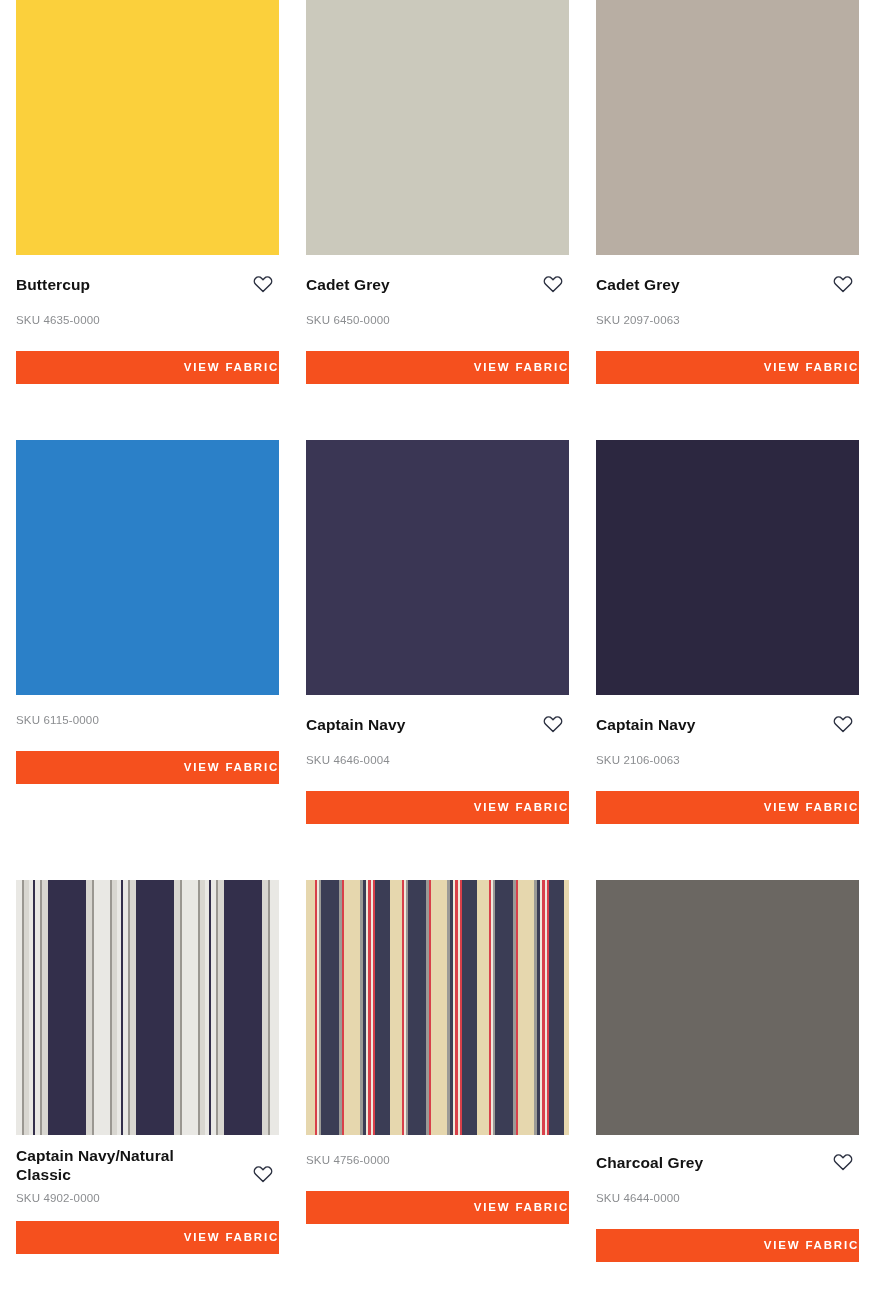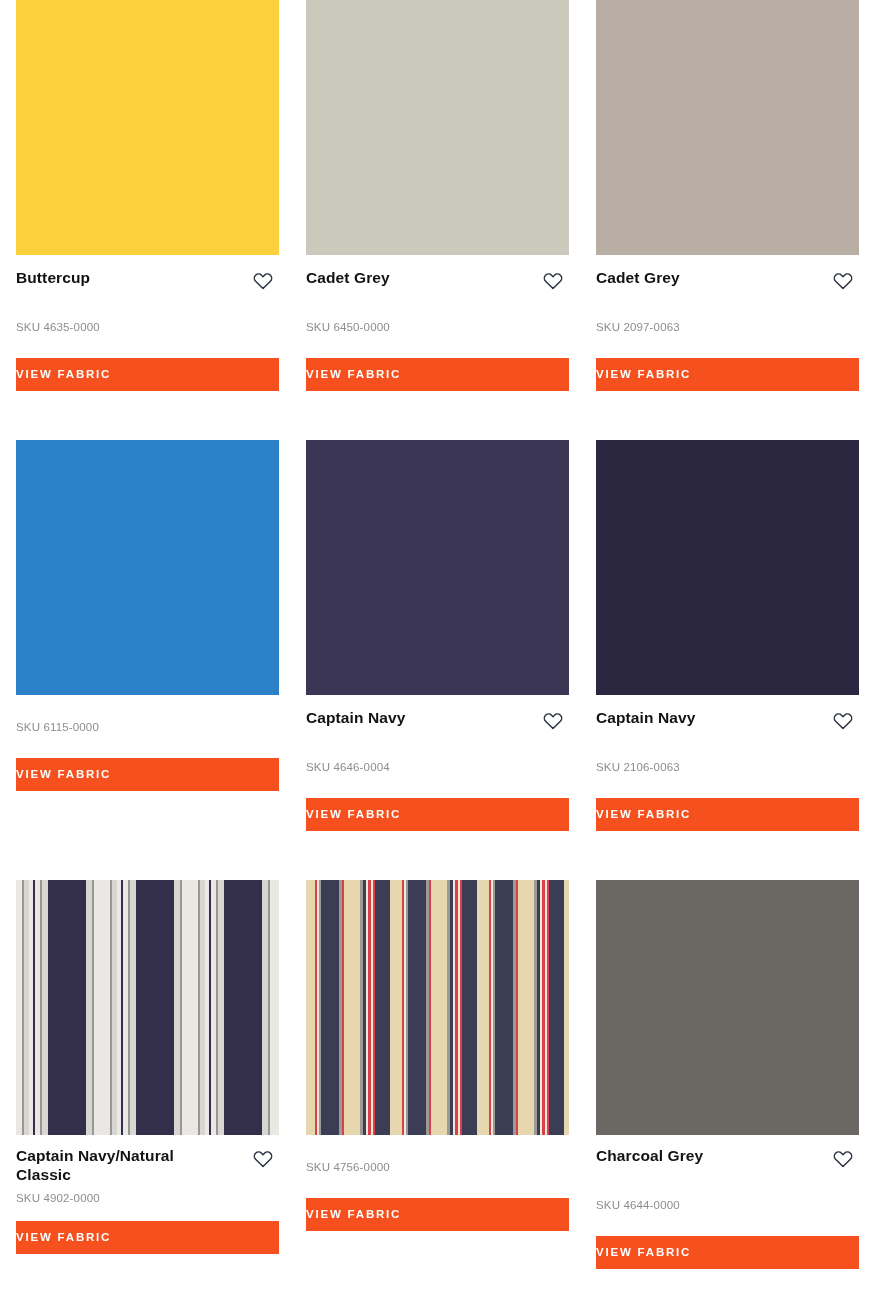--- a/index.html
+++ b/index.html
@@ -33,21 +33,21 @@
     margin-top: 0;
     display: block;
     position: relative;
     overflow: hidden;
   }
   .swatch-solid { width: 100%; height: 100%; }
   .swatch-pattern { width: 100%; height: 100%; }
 
   .card-title-row {
     display: flex;
-    align-items: flex-start;
+    align-items: flex-end;
     justify-content: space-between;
     margin-top: 14px;
     min-height: 26px;
   }
   .card-title {
     font-size: 15.5px;
     font-weight: bold;
     color: #121212;
     line-height: 1.22;
     letter-spacing: 0.1px;
@@ -60,38 +60,38 @@
     height: 22px;
     margin-top: 1px;
     cursor: pointer;
   }
   .fav-icon svg { display: block; }
 
   .card-sku {
     font-size: 11.5px;
     color: #8b8d90;
     letter-spacing: 0.15px;
-    margin-top: 27px;
+    margin-top: 20px;
     line-height: 1;
   }
   .card-sku.tight { margin-top: 8px; }
 
   .view-btn {
     display: block;
     width: 263px;
     height: 33px;
     margin-top: 24px;
     border: none;
     background: #f5501e;
     color: #ffffff;
     font-family: "Liberation Sans", sans-serif;
     font-size: 11.5px;
     font-weight: bold;
     letter-spacing: 1.8px;
-    text-align: left;
+    text-align: right;
     line-height: 33px;
     padding: 0;
     cursor: pointer;
   }
   .view-btn.tight { margin-top: 17px; }
 
   
   .row3 .card-title-row { margin-top: 12px; gap: 36px; }
 </style>
 </head>

